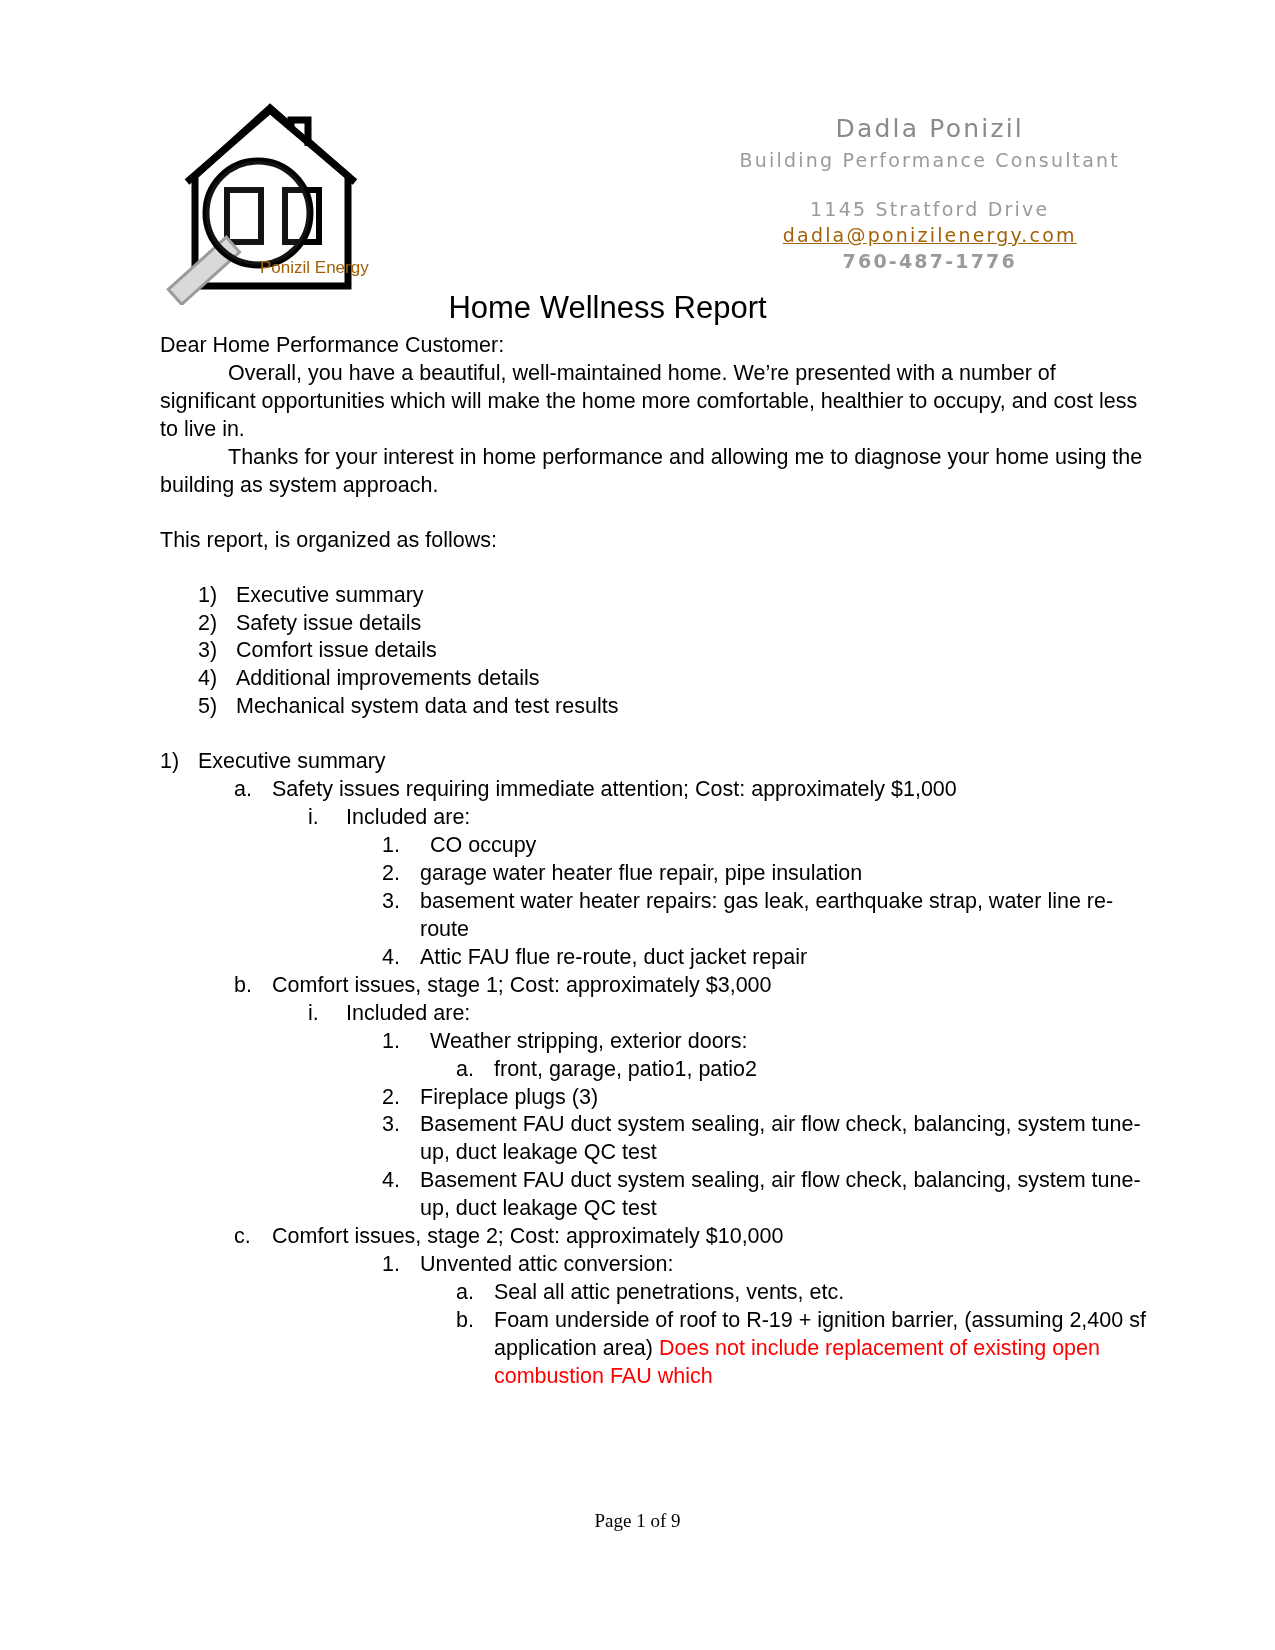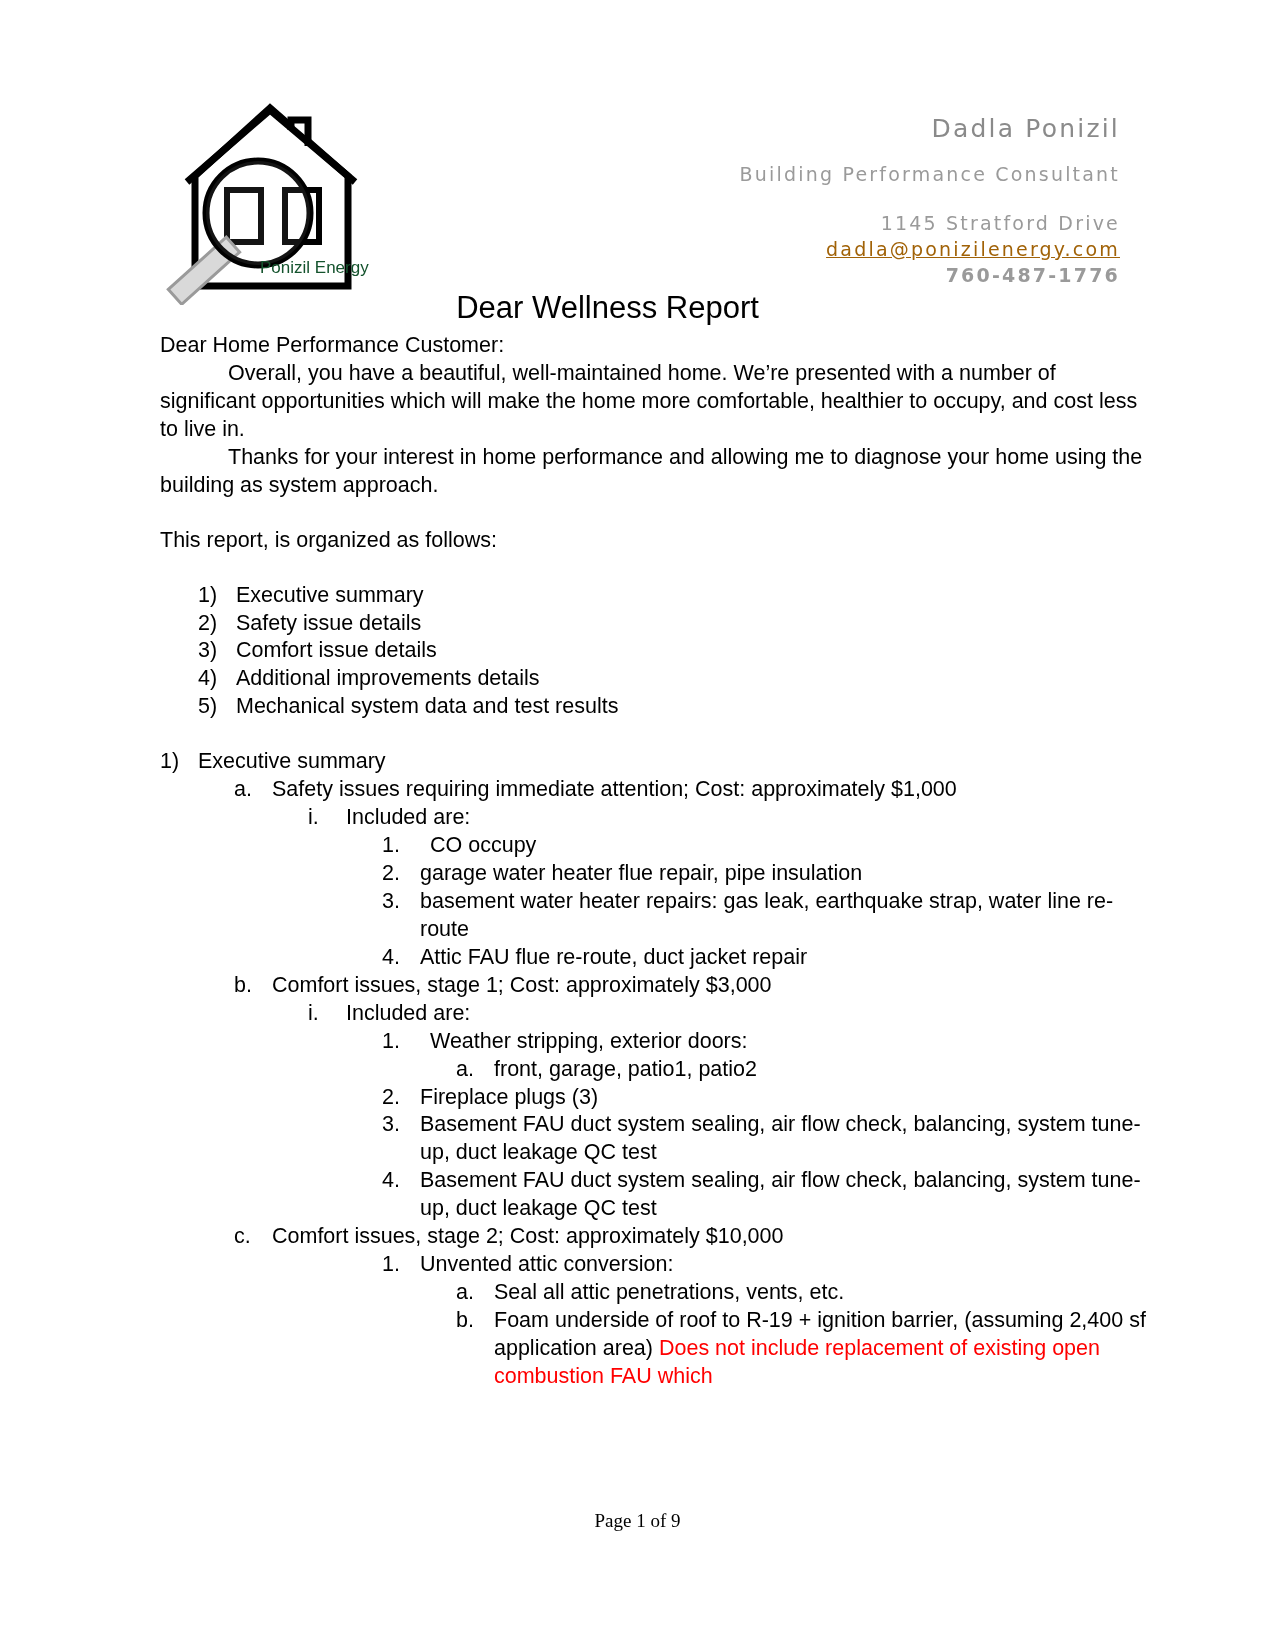--- a/index.html
+++ b/index.html
@@ -35,42 +35,42 @@
     width: 215px;
     height: 215px;
   }
   .logo-svg { display: block; }
   .logo-caption {
     position: absolute;
     left: 95px;
     top: 168px;
     font-size: 17px;
     font-family: "Liberation Sans", sans-serif;
-    color: #14532d;
+    color: #a16207;
     white-space: nowrap;
   }
 
   .contact {
     position: absolute;
     right: 35px;
     top: 52px;
-    text-align: right;
+    text-align: center;
     font-family: "DejaVu Sans", sans-serif;
     letter-spacing: 2.2px;
     color: #8b8b8b;
     line-height: 1.35;
   }
   .contact .name {
     font-size: 25px;
     color: #8a8a8a;
   }
   .contact .role {
     font-size: 19px;
     color: #9a9a9a;
-    margin-top: 16px;
+    margin-top: 2px;
   }
   .contact .addr-block {
     margin-top: 24px;
     font-size: 19px;
     color: #9a9a9a;
   }
   .contact .email {
     color: #a16207;
     text-decoration: underline;
   }
@@ -169,21 +169,21 @@
       <div class="name">Dadla Ponizil</div>
       <div class="role">Building Performance Consultant</div>
       <div class="addr-block">
         <div>1145 Stratford Drive</div>
         <div class="email">dadla@ponizilenergy.com</div>
         <div class="phone">760-487-1776</div>
       </div>
     </div>
   </div>
 
-  <h1 class="doc-title">Dear Wellness Report</h1>
+  <h1 class="doc-title">Home Wellness Report</h1>
 
   <div class="body-text">
     <p>Dear Home Performance Customer:</p>
     <p class="indent-first">Overall, you have a beautiful, well-maintained home. We’re presented with a number of significant opportunities which will make the home more comfortable, healthier to occupy, and cost less to live in.</p>
     <p class="indent-first">Thanks for your interest in home performance and allowing me to diagnose your home using the building as system approach.</p>
     <div class="spacer-line"></div>
     <p>This report, is organized as follows:</p>
     <div class="spacer-line"></div>
   </div>
 

